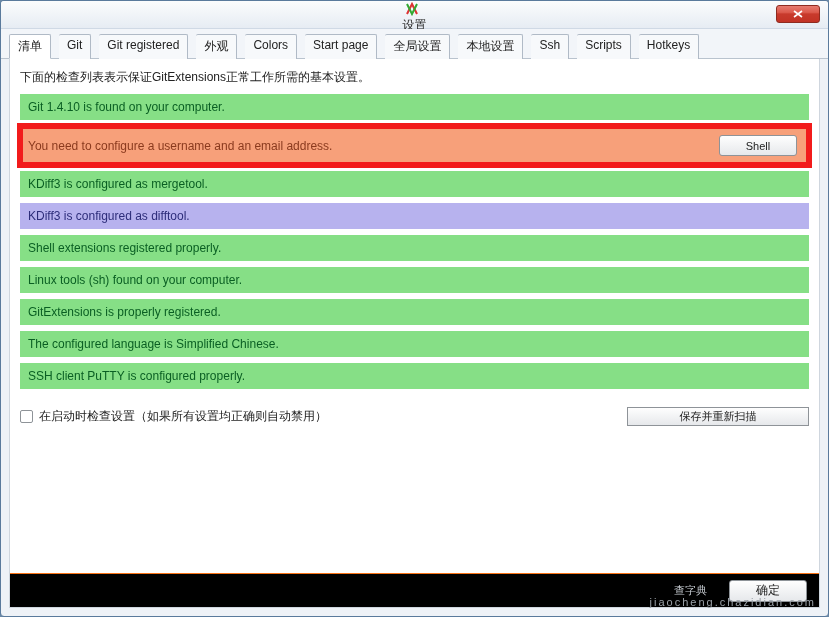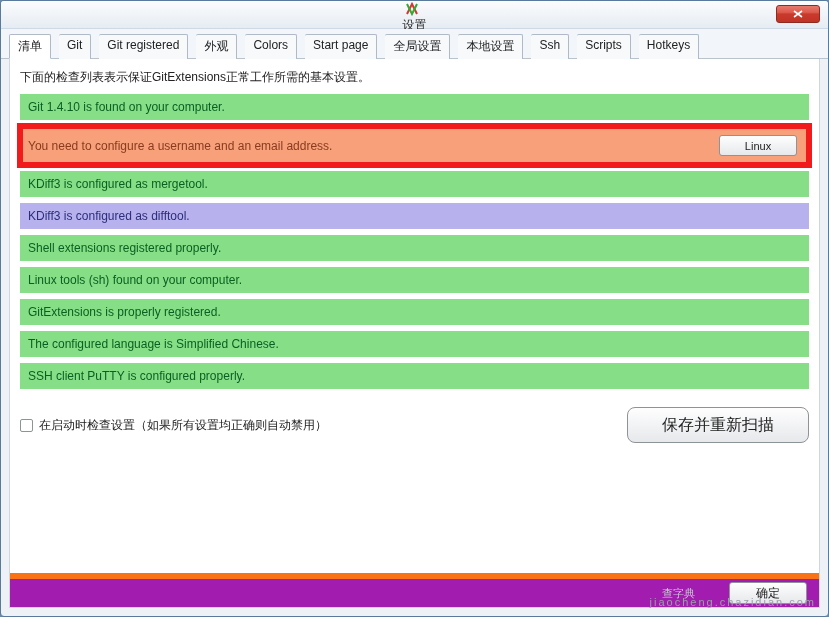--- a/index.html
+++ b/index.html
@@ -60,30 +60,30 @@
   }
   .footer-row {
     display:flex; align-items:center; padding:6px 4px; margin-top:6px; font-size:12px; color:#222;
   }
   .checkbox {
     width:13px; height:13px; border:1px solid #8e9398; background:#fff; border-radius:2px;
     margin-right:6px; cursor:pointer; display:inline-block;
   }
   .flex-spacer { flex:1; }
   .save-btn {
-    width:182px; height:36px; font-size:16px; color:#222; cursor:pointer;
+    width:182px; height:19px; font-size:11px; color:#222; cursor:pointer;
     background:linear-gradient(to bottom,#fefefe,#e6e8eb);
-    border:1px solid #8e9398; border-radius:8px;
+    border:1px solid #8e9398; border-radius:0;
     display:inline-flex; align-items:center; justify-content:center;
   }
   .bottom-bar {
     position:absolute; left:0; right:0; bottom:0; height:34px;
-    background:#a21caf; border-top:6px solid #f97316;
+    background:#000000; border-top:1px solid #f97316;
     display:flex; align-items:center; justify-content:flex-end; padding:0 12px;
-    font-size:11px; color:#555; gap:28px;
+    font-size:11px; color:#555; gap:16px;
   }
   .watermark { position:absolute; right:12px; bottom:8px; font-size:11px; color:#9aa1a8; letter-spacing:2px; }
   .ok-btn {
     width:78px; height:22px; font-size:12px; color:#222; cursor:pointer;
     background:linear-gradient(to bottom,#fefefe,#e6e8eb);
     border:1px solid #8e9398; border-radius:3px;
     display:inline-flex; align-items:center; justify-content:center;
   }
   .ghost-text { color:#c4c9cf; font-size:11px; margin-right:6px; }
 </style>
@@ -127,21 +127,21 @@
 
     <div class="rows">
 
       <div class="row green">
         <span>Git 1.4.10 is found on your computer.</span>
       </div>
 
       <div class="row orange highlight">
         <span class="row-text">You need to configure a username and an email address.</span>
         <div class="repair-btn">
-          <span>Linux</span>
+          <span>Shell</span>
         </div>
       </div>
 
       <div class="row green">
         <span>KDiff3 is configured as mergetool.</span>
       </div>
 
       <div class="row purple">
         <span>KDiff3 is configured as difftool.</span>
       </div>

